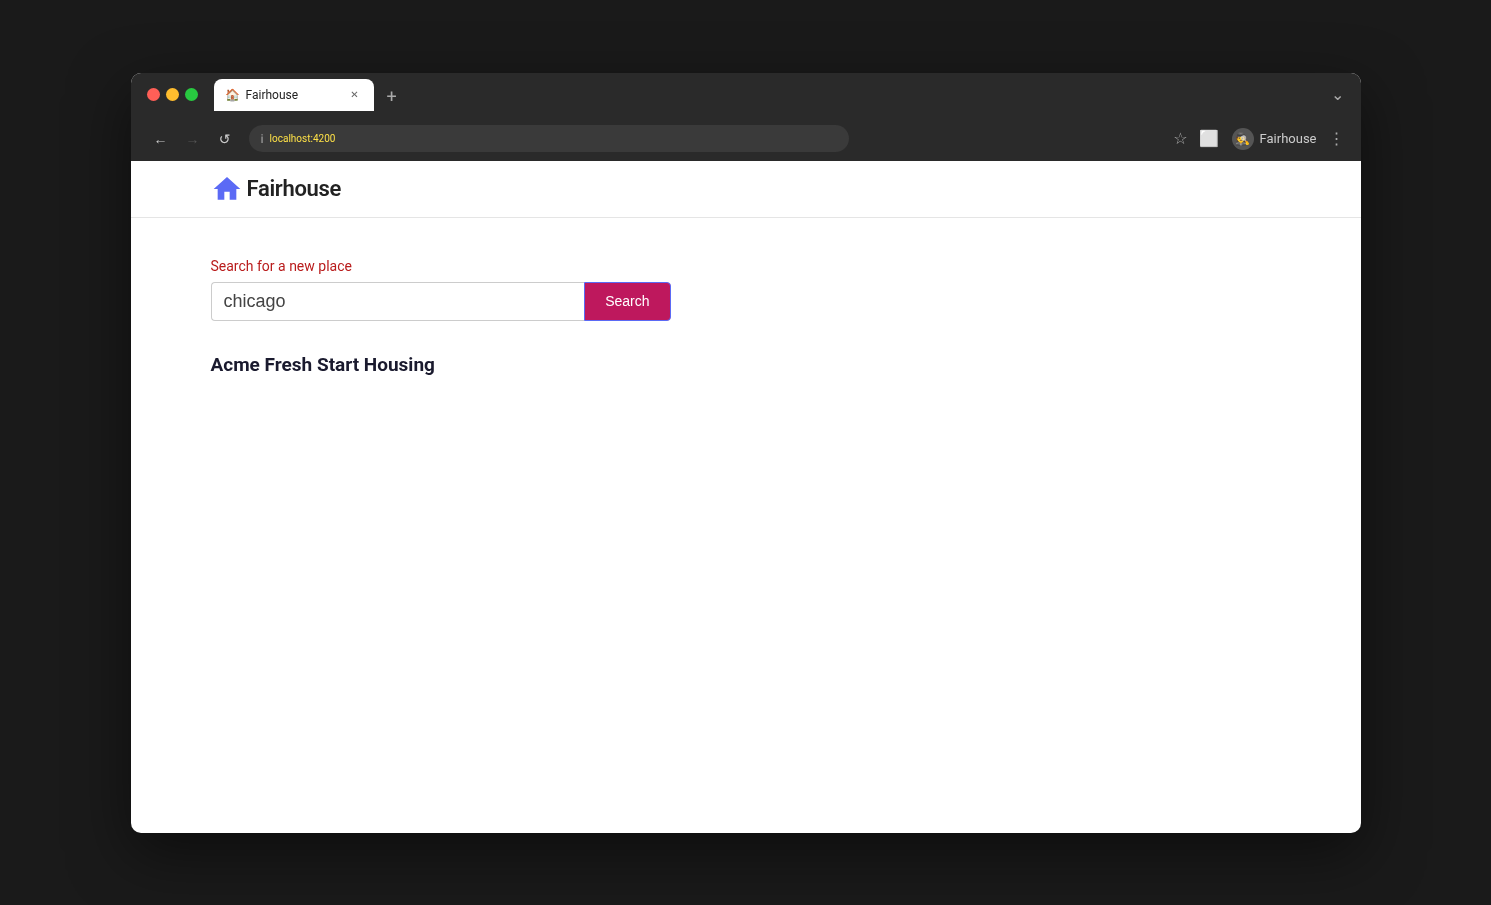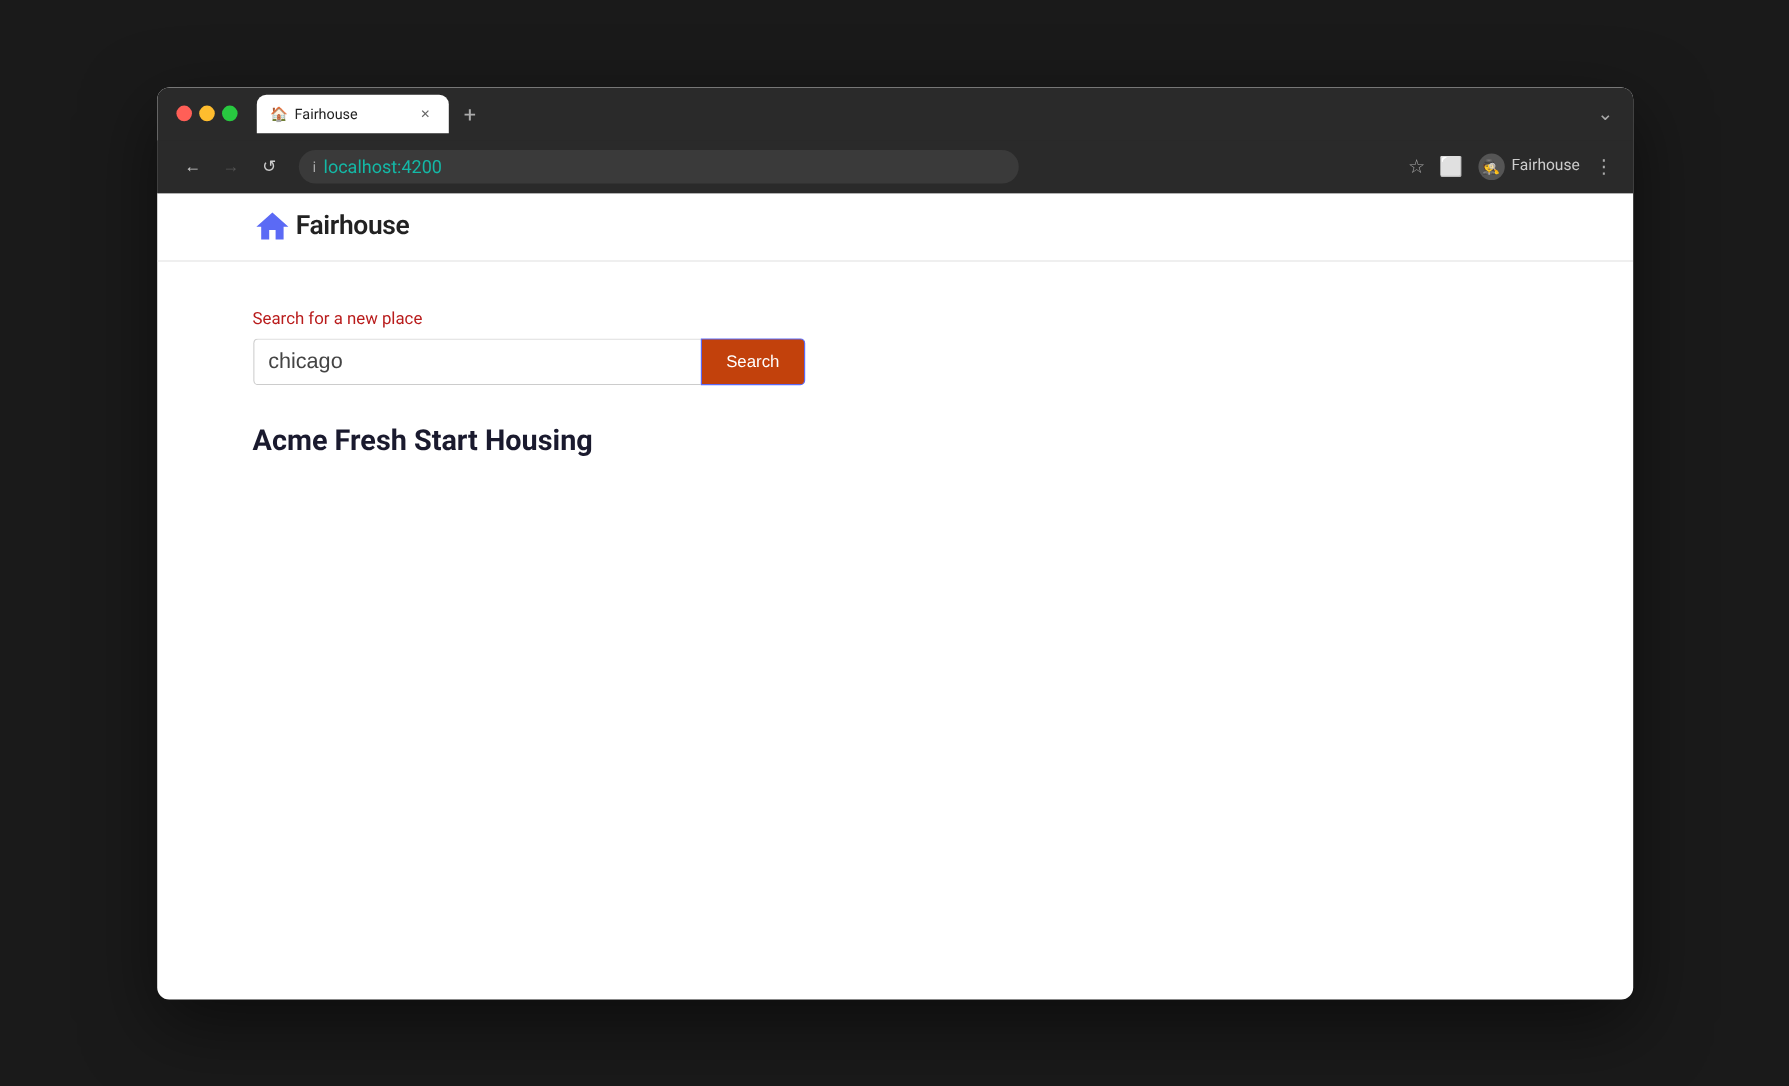--- a/index.html
+++ b/index.html
@@ -169,22 +169,22 @@
       gap: 6px;
       max-width: 600px;
     }
 
     .url-info-icon {
       color: #aaa;
       font-size: 12px;
     }
 
     .url-text {
-      font-size: 15px;
-      color: #14b8a6;
+      font-size: 10px;
+      color: #fde047;
     }
 
     .toolbar-right {
       display: flex;
       align-items: center;
       gap: 12px;
       margin-left: auto;
     }
 
     .toolbar-icon {
@@ -275,32 +275,32 @@
       font-size: 18px;
       border: 1px solid #ccc;
       border-right: none;
       border-radius: 4px 0 0 4px;
       outline: none;
       color: #444;
     }
 
     .search-button {
       padding: 8px 20px;
-      background: #c2410c;
+      background: #be185d;
       color: white;
       font-size: 14px;
       font-weight: 500;
       border: 1px solid #5b6af5;
       border-radius: 0 4px 4px 0;
       cursor: pointer;
       white-space: nowrap;
     }
 
     .results-heading {
-      font-size: 24px;
+      font-size: 19px;
       font-weight: 700;
       color: #1a1a2e;
       margin-top: 8px;
     }
   </style>
 </head>
 <body>
 
 <div class="browser-window">
 

